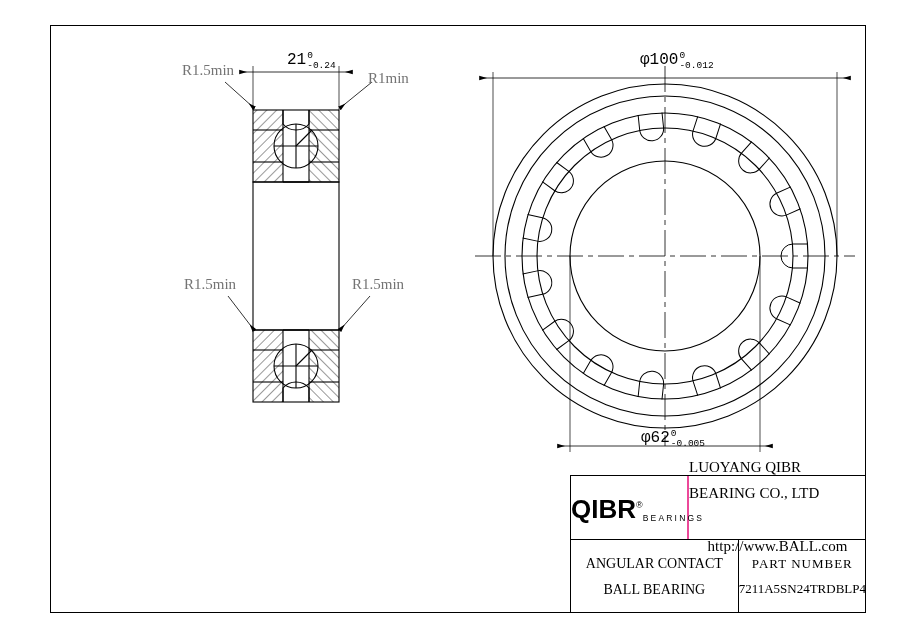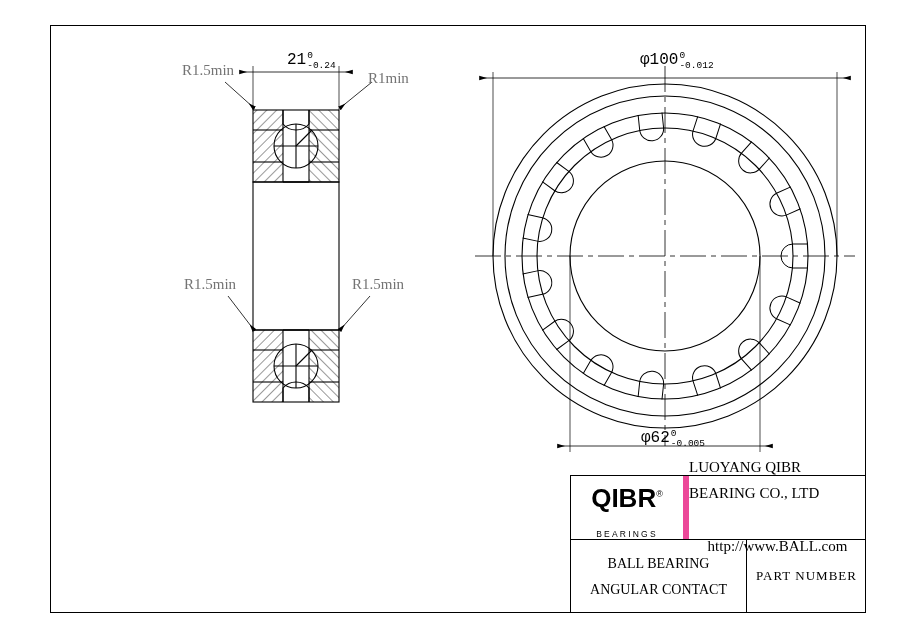--- a/index.html
+++ b/index.html
@@ -74,26 +74,26 @@
     width: 100%;
     height: 64px;
     border-bottom: 1px solid #000;
     box-sizing: border-box;
     display: flex;
     align-items: center;
   }
   .tb-logo {
     width: 118px;
     height: 100%;
-    border-right: 6px solid #ec4899;
-    box-sizing: border-box;
-    display: flex;
-    flex-direction: column;
-    align-items: center;
-    justify-content: flex-end;
+    border-right: 2px solid #ec4899;
+    box-sizing: border-box;
+    display: flex;
+    flex-direction: row;
+    align-items: center;
+    justify-content: space-between;
     padding-top: 2px;
   }
   .logo-main {
     font-family: "Liberation Sans", sans-serif;
     font-weight: bold;
     font-size: 26px;
     letter-spacing: 0px;
     line-height: 1;
     position: relative;
   }
@@ -332,23 +332,24 @@
         <div class="logo-sub">BEARINGS</div>
       </div>
       <div class="tb-company">
         <div>LUOYANG QIBR BEARING CO., LTD</div>
         <div>http://www.BALL.com</div>
       </div>
     </div>
 
     <div class="tb-bottom">
       <div class="tb-desc">
+        <div>ANGULAR CONTACT</div>
         <div>BALL BEARING</div>
-        <div>ANGULAR CONTACT</div>
       </div>
       <div class="tb-part">
         <div class="tb-part-label">PART  NUMBER</div>
+        <div class="tb-part-value">7211A5SN24TRDBLP4</div>
       </div>
     </div>
 
   </div>
 
 </div>
 
 </body></html>

